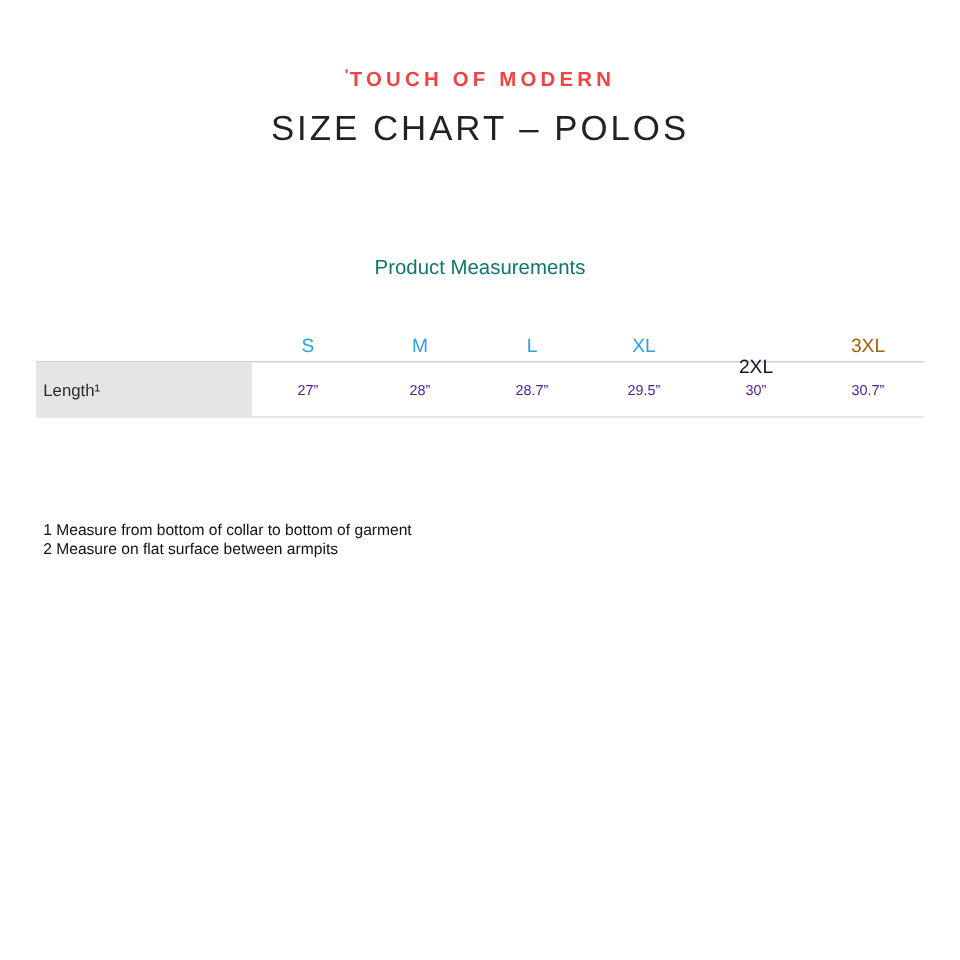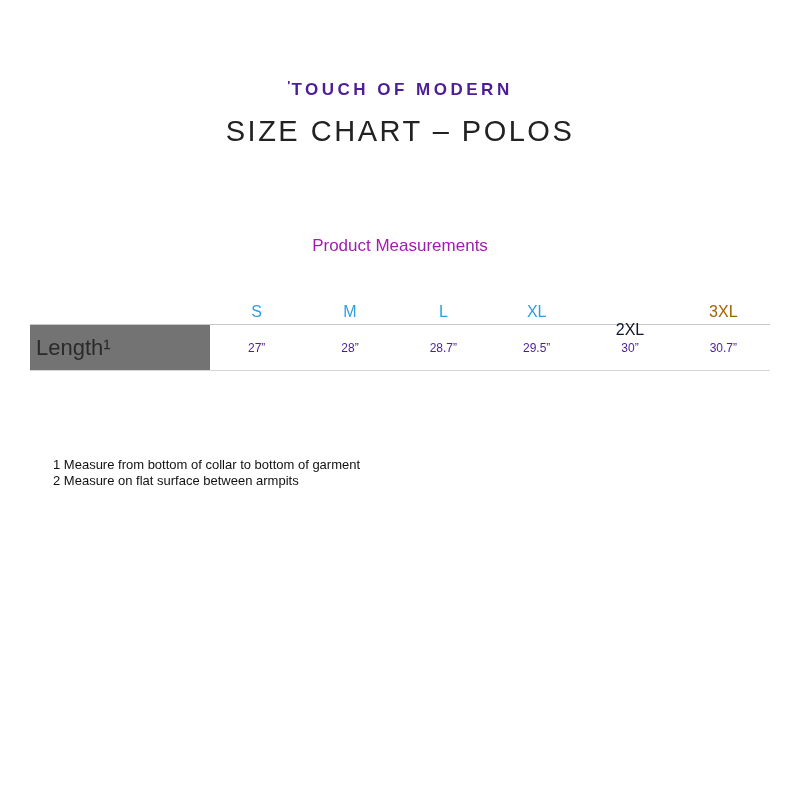--- a/index.html
+++ b/index.html
@@ -11,26 +11,26 @@
     overflow: hidden;
   }
   .page {
     position: relative;
     width: 800px; height: 800px;
     background: #ffffff;
   }
 
   
   .logo {
-    margin-top: 77px;
+    margin-top: 54px;
     text-align: center;
     font-size: 17px;
     font-weight: 700;
     letter-spacing: 3.5px;
-    color: #4c1d95;
+    color: #ef4444;
     line-height: 18px;
   }
   .logo-tick {
     font-size: 13px;
     font-weight: 700;
     vertical-align: 5px;
     letter-spacing: 0;
     margin-right: 1px;
   }
 
@@ -43,21 +43,21 @@
     letter-spacing: 2.5px;
     color: #222222;
     line-height: 34px;
   }
 
   
   .section-label {
     margin-top: 88px;
     text-align: center;
     font-size: 17px;
-    color: #a21caf;
+    color: #0f766e;
     line-height: 20px;
   }
 
   
   .size-table {
     margin: 0 30px;
     width: 740px;
   }
   .grid-row {
     display: grid;
@@ -75,38 +75,38 @@
     font-weight: 400;
   }
   .tbody {
     margin-top: 22px;
     border-top: 1px solid #c9c9c9;
     border-bottom: 1px solid #d6d6d6;
   }
   .data-row { height: 45px; }
   .data-row + .data-row { border-top: 1px solid #e6e6e6; }
   .row-label {
-    background: #737373;
+    background: #e5e5e5;
     height: 100%;
     display: flex;
     align-items: center;
     padding-left: 6px;
-    font-size: 22px;
+    font-size: 14px;
     color: #2a2a2a;
   }
   .cell {
     text-align: center;
     font-size: 12px;
     color: #4c1d95;
   }
 
   
   .footnotes {
     margin-top: 86px;
-    padding-left: 53px;
+    padding-left: 36px;
     font-size: 13px;
     line-height: 16px;
     color: #111111;
   }
 
   
   .footer-note {
     margin-top: 160px;
     text-align: center;
     font-size: 19px;

